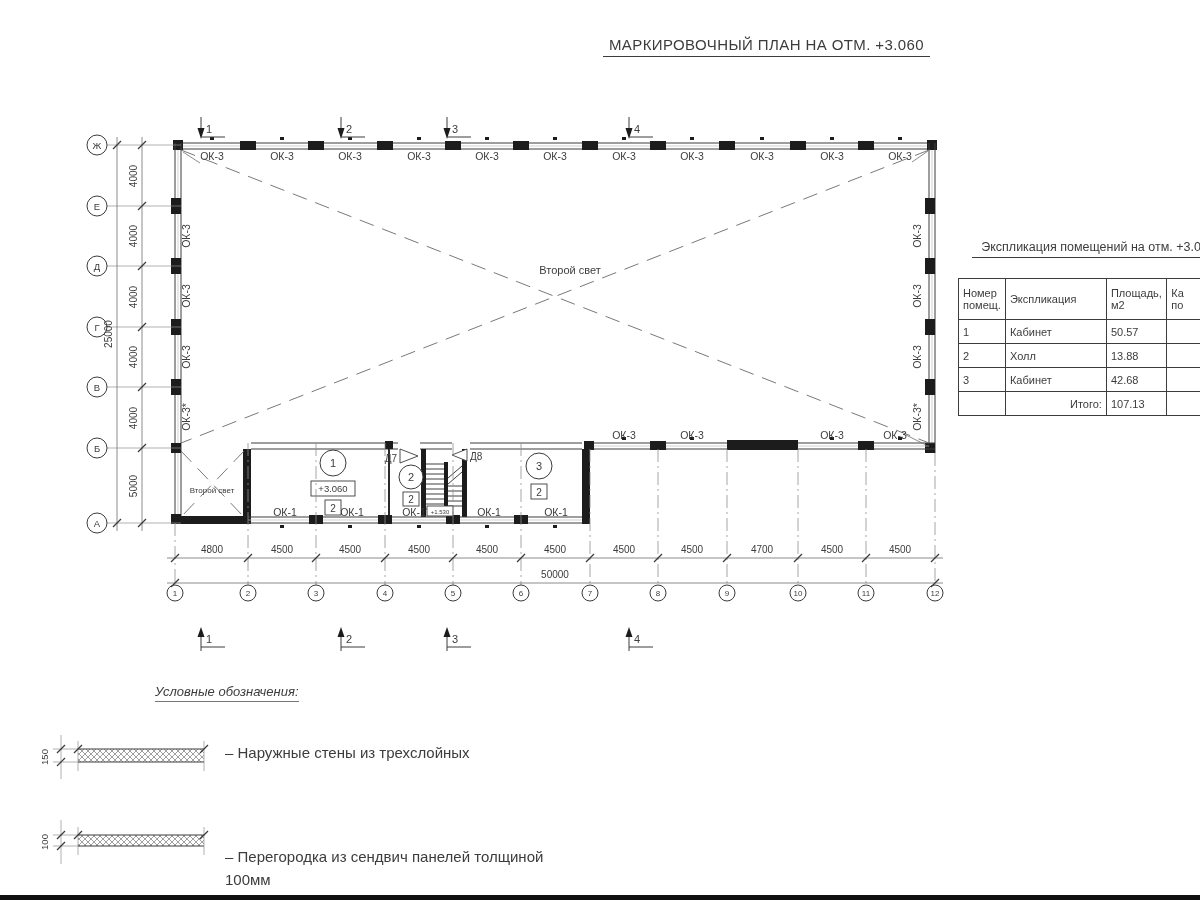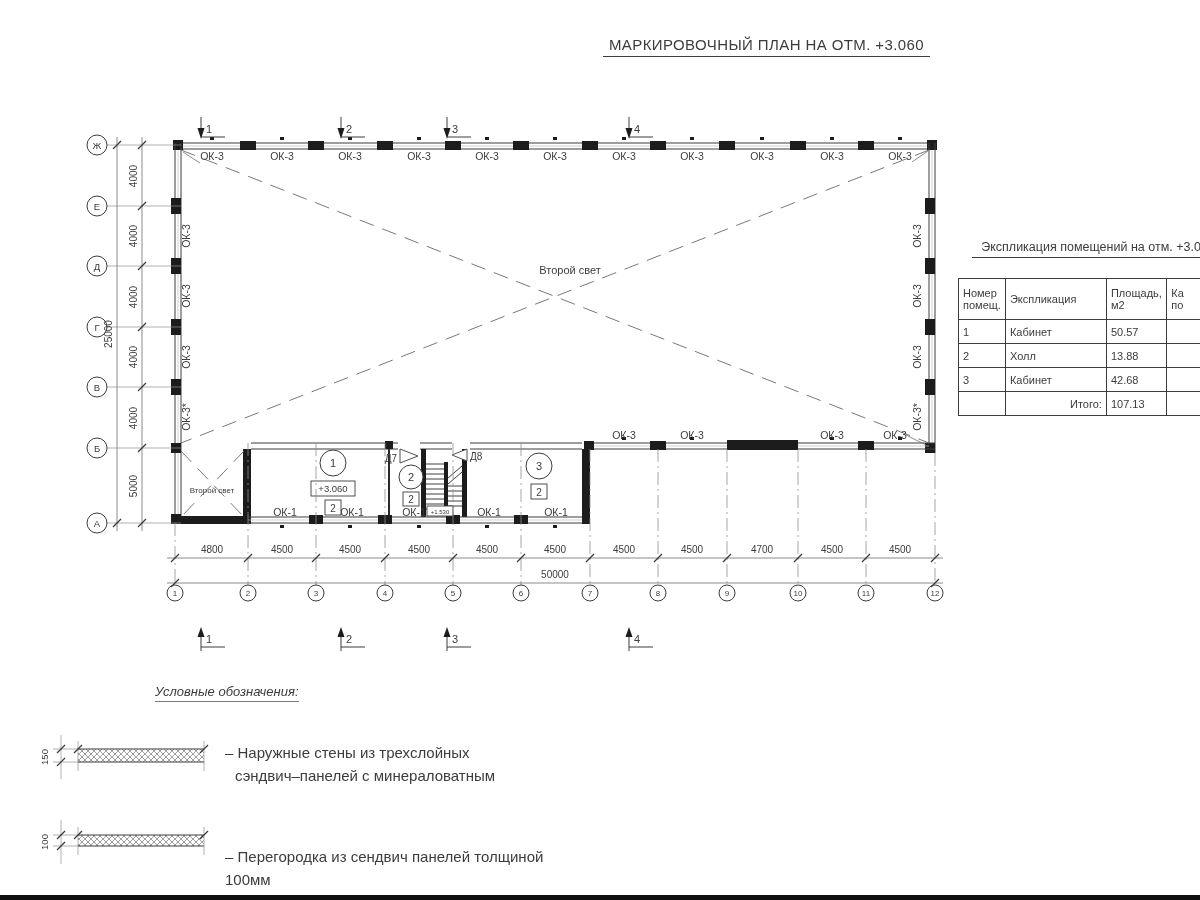--- a/index.html
+++ b/index.html
@@ -438,21 +438,20 @@
   <rect x="38" y="16" width="126" height="13" fill="url(#hatch1)"></rect>
   <line class="w1" x1="38" y1="16" x2="164" y2="16"></line>
     <line class="w1" x1="38" y1="29" x2="164" y2="29"></line>
   <line class="ext" x1="38" y1="8" x2="38" y2="38"></line>
     <line class="ext" x1="164" y1="8" x2="164" y2="38"></line>
   <line class="sl" x1="34" y1="20" x2="42" y2="12"></line>
     <line class="sl" x1="160" y1="20" x2="168" y2="12"></line>
 </svg>
 <div class="abs legend-text" style="left:225px;top:742px;width:285px;">
   <div>– Наружные стены из трехслойных</div>
-  <div style="padding-left:10px;">сэндвич–панелей с минераловатным</div>
 </div>
 
 <svg class="abs" style="left:40px;top:818px;" width="180" height="50" viewBox="0 0 180 50">
   <defs>
     <pattern id="hatch2" width="6" height="6" patternUnits="userSpaceOnUse">
       <path d="M0 6 L6 0 M0 0 L6 6" stroke="#777" stroke-width="0.7" fill="none"></path>
     </pattern>
   </defs>
   <text font-size="9.5" text-anchor="middle" transform="rotate(-90 8 24)" x="8" y="24">100</text>
   <line class="ext" x1="21" y1="2" x2="21" y2="46"></line>

